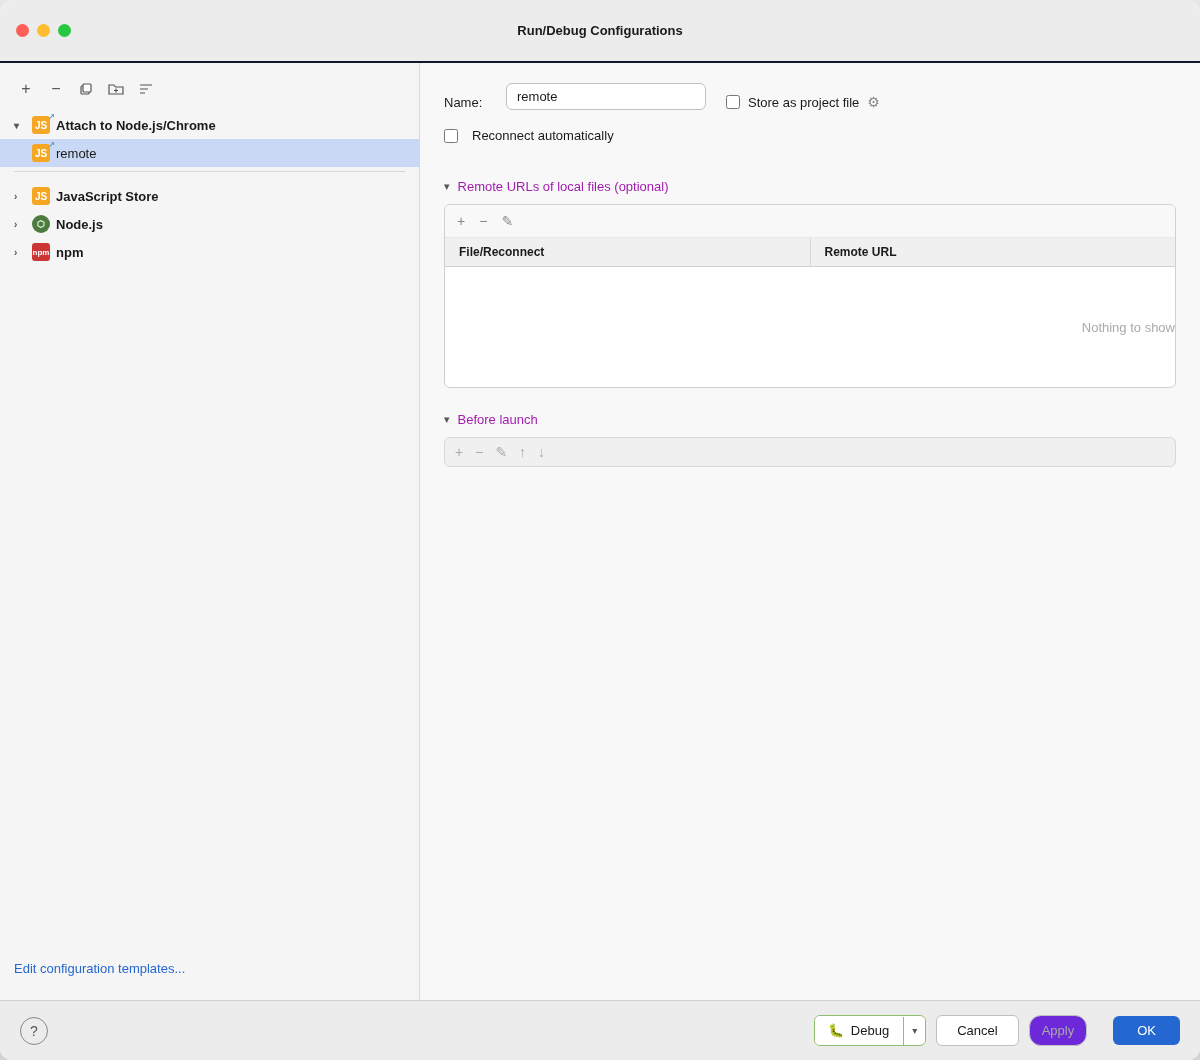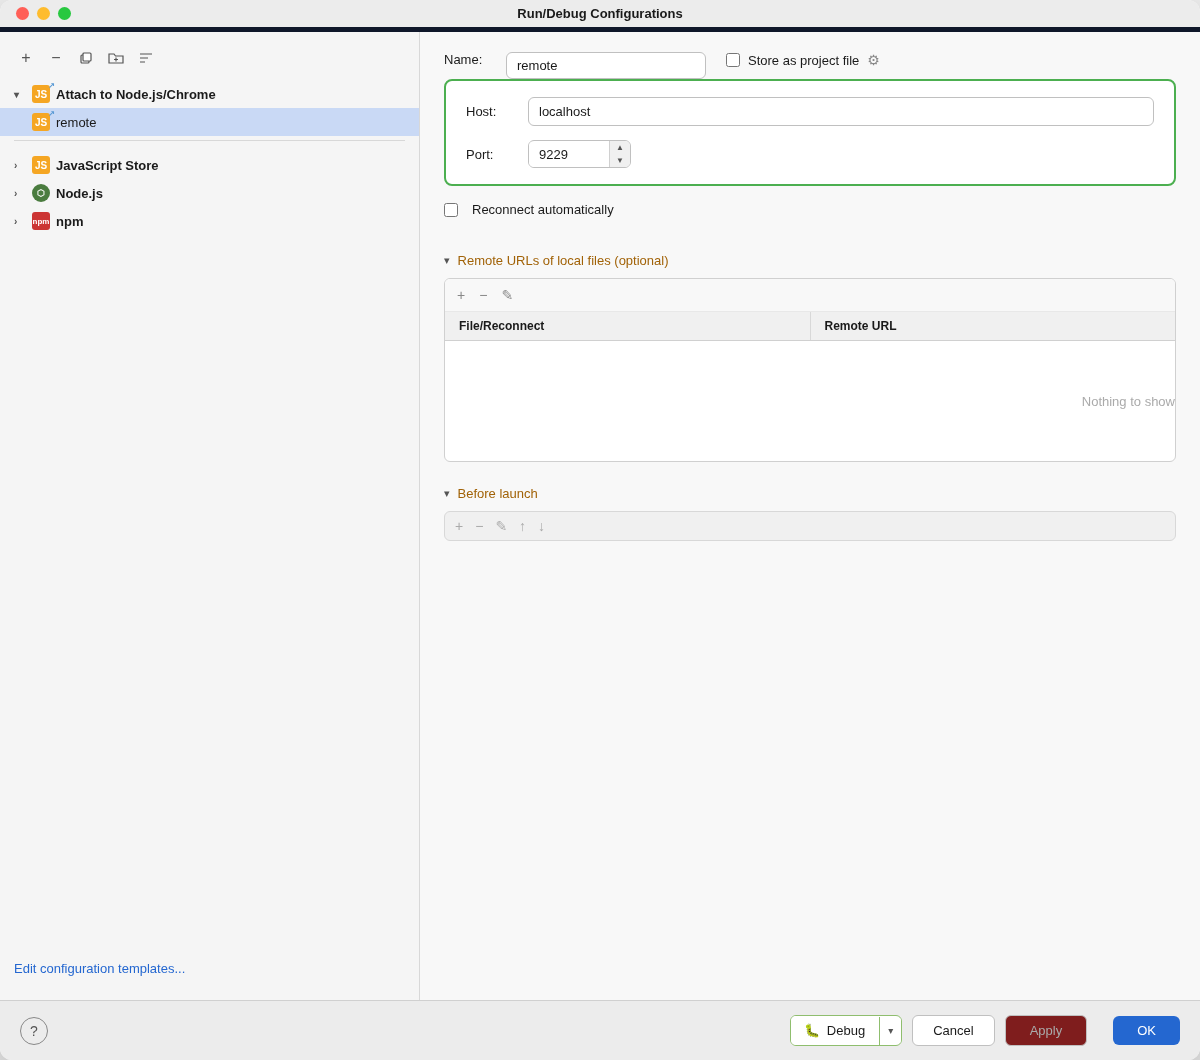--- a/index.html
+++ b/index.html
@@ -17,22 +17,22 @@
       height: 1060px;
       background: #f5f5f5;
       border-radius: 12px;
       box-shadow: 0 20px 60px rgba(0,0,0,0.3);
       display: flex;
       flex-direction: column;
       overflow: hidden;
     }
     .title-bar {
       background: #ececec;
-      border-bottom: 5px solid #0f172a;
-      padding: 6px 20px;
+      border-bottom: 2px solid #0f172a;
+      padding: 23px 20px;
       display: flex;
       align-items: center;
       justify-content: center;
       position: relative;
       border-radius: 12px 12px 0 0;
     }
     .window-controls {
       position: absolute;
       left: 16px;
       display: flex;
@@ -167,21 +167,22 @@
     .right-panel {
       flex: 1;
       background: #f8f8f8;
       padding: 20px 24px;
       display: flex;
       flex-direction: column;
       overflow-y: auto;
     }
     .form-row {
       display: flex;
-      align-items: flex-start;
+      align-items: flex-end;
+      margin-bottom: 18px;
       gap: 12px;
     }
     .form-label {
       color: #1a1a1a;
       font-size: 13px;
       min-width: 50px;
     }
     .name-input {
       width: 200px;
       padding: 5px 10px;
@@ -286,21 +287,21 @@
       gap: 8px;
       margin-bottom: 10px;
     }
     .section-chevron {
       font-size: 11px;
       color: #555;
       cursor: pointer;
     }
     .section-title {
       font-size: 13px;
-      color: #a16207;
+      color: #a21caf;
       font-weight: 500;
     }
     .table-container {
       border: 1px solid #d0d0d0;
       border-radius: 6px;
       background: white;
       margin-bottom: 24px;
       overflow: hidden;
     }
     .table-toolbar {
@@ -418,24 +419,24 @@
     .cancel-btn {
       padding: 7px 20px;
       border: 1.5px solid #c0c0c0;
       border-radius: 6px;
       background: white;
       font-size: 13px;
       cursor: pointer;
       color: #1a1a1a;
     }
     .apply-btn {
-      padding: 7px 24px;
+      padding: 7px 12px;
       border: 1.5px solid #c0c0c0;
-      border-radius: 6px;
-      background: #7f1d1d;
+      border-radius: 12px;
+      background: #6d28d9;
       font-size: 13px;
       cursor: pointer;
       color: #aaa;
     }
     .ok-btn {
       padding: 7px 24px;
       border: none;
       border-radius: 6px;
       background: #2467d0;
       color: white;
@@ -547,36 +548,20 @@
       <div class="form-row">
         <label class="form-label">Name:</label>
         <input class="name-input" type="text" value="remote" style="">
         <div class="store-project-row">
           <input type="checkbox" class="checkbox-input" style="">
           <span class="store-label">Store as project file</span>
           <span class="gear-icon">⚙</span>
         </div>
       </div>
 
-      <div class="host-port-section">
-        <div class="host-row">
-          <label class="form-label">Host:</label>
-          <input class="host-input" type="text" value="localhost" style="">
-        </div>
-        <div class="port-row">
-          <label class="form-label">Port:</label>
-          <div class="port-input-wrapper">
-            <input class="port-input" type="text" value="9229" style="">
-            <div class="port-spinner">
-              <button class="spinner-btn">▲</button>
-              <button class="spinner-btn">▼</button>
-            </div>
-          </div>
-        </div>
-      </div>
 
       <div class="reconnect-row">
         <input type="checkbox" class="checkbox-input" style="">
         <span class="store-label">Reconnect automatically</span>
       </div>
 
       <div>
         <div class="section-header">
           <span class="section-chevron">▾</span>
           <span class="section-title">Remote URLs of local files (optional)</span>

